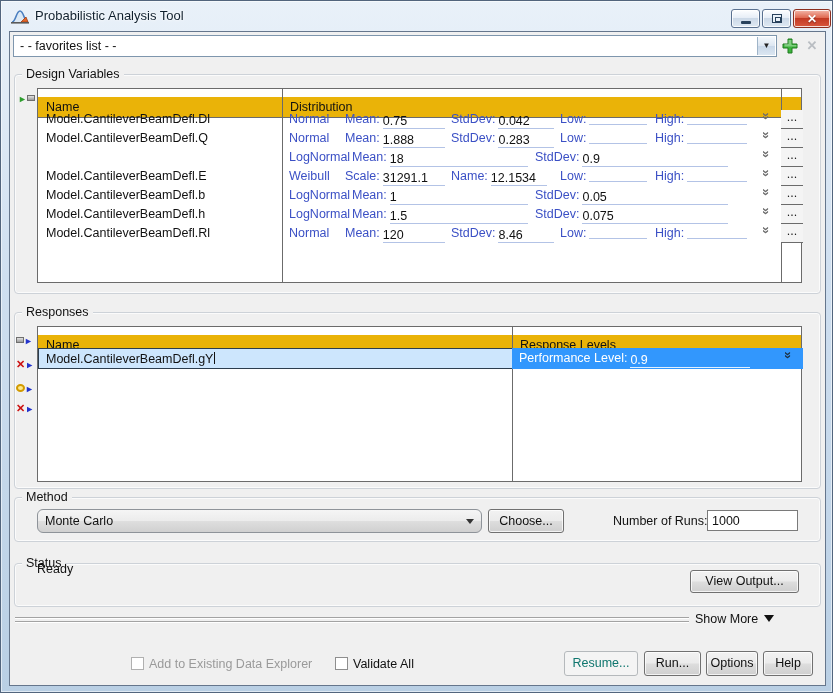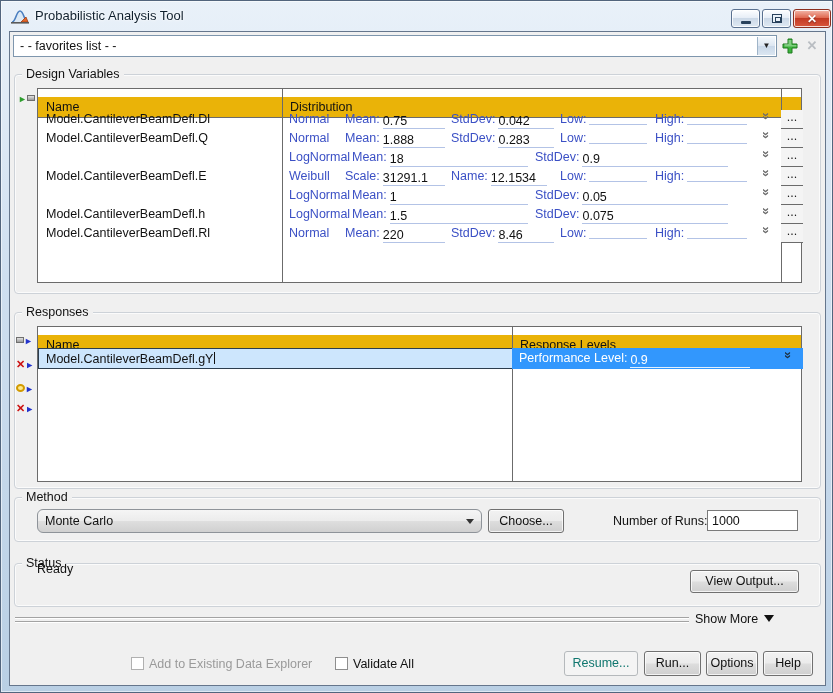--- a/index.html
+++ b/index.html
@@ -222,20 +222,21 @@
         <span class="param pp0"><span class="plab">Scale:</span><span class="pval">31291.1</span></span>
         <span class="param pp1"><span class="plab">Name:</span><span class="pval">12.1534</span></span>
         <span class="param pp2"><span class="plab">Low:</span><span class="pval"></span></span>
         <span class="param pp3"><span class="plab">High:</span><span class="pval"></span></span>
         <span class="chev">»</span>
       </div>
       <div class="mcell">...</div>
     </div>
 
     <div class="dv-row lg" style="top:97px;">
+      <div class="ncell">Model.CantileverBeamDefl.b</div>
       <div class="dcell">
         <span class="dname">LogNormal</span>
         <span class="param pp0"><span class="plab">Mean:</span><span class="pval">1</span></span>
         <span class="param pp1"><span class="plab">StdDev:</span><span class="pval">0.05</span></span>
         <span class="chev">»</span>
       </div>
       <div class="mcell">...</div>
     </div>
 
     <div class="dv-row lg" style="top:116px;">
@@ -246,21 +247,21 @@
         <span class="param pp1"><span class="plab">StdDev:</span><span class="pval">0.075</span></span>
         <span class="chev">»</span>
       </div>
       <div class="mcell">...</div>
     </div>
 
     <div class="dv-row" style="top:135px;">
       <div class="ncell">Model.CantileverBeamDefl.Rl</div>
       <div class="dcell">
         <span class="dname">Normal</span>
-        <span class="param pp0"><span class="plab">Mean:</span><span class="pval">220</span></span>
+        <span class="param pp0"><span class="plab">Mean:</span><span class="pval">120</span></span>
         <span class="param pp1"><span class="plab">StdDev:</span><span class="pval">8.46</span></span>
         <span class="param pp2"><span class="plab">Low:</span><span class="pval"></span></span>
         <span class="param pp3"><span class="plab">High:</span><span class="pval"></span></span>
         <span class="chev">»</span>
       </div>
       <div class="mcell">...</div>
     </div>
   </div>
 
   <div class="group g-resp">

